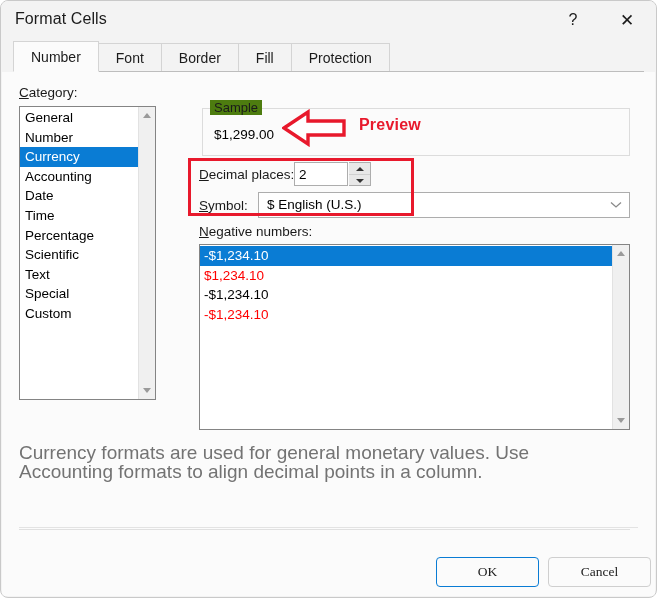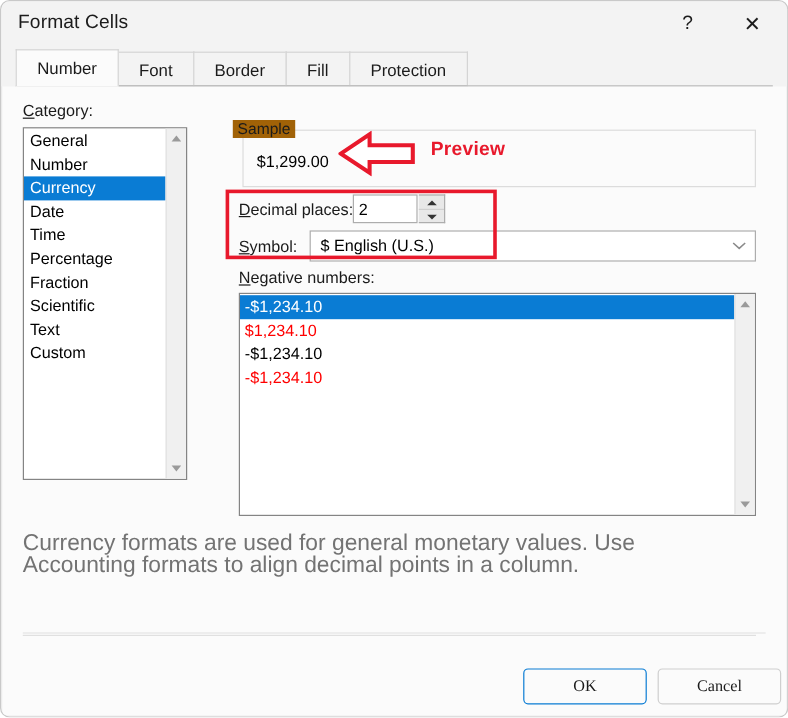--- a/index.html
+++ b/index.html
@@ -192,23 +192,23 @@
     left: 200px;
     top: 36px;
     width: 428px;
     height: 48px;
     border: 1px solid #dcdcdc;
     box-sizing: border-box;
     background: transparent;
   }
   #sample-legend {
     position: absolute;
-    left: 192px;
+    left: 208px;
     top: 28px;
-    background: #a16207;
+    background: #4d7c0f;
     padding: 0 4px;
     font-size: 13px;
     color: #1b1b1b;
   }
   #sample-value {
     position: absolute;
     left: 212px;
     top: 55px;
     font-size: 13.5px;
     color: #000;
@@ -425,26 +425,27 @@
 
   <div id="panel">
 
     <div id="category-label"><u>C</u><span id="cat-lbl-rest">ategory:</span></div>
 
     <div id="category-box">
       <div class="cat-list" id="cat-list">
           <div class="cat-item">General</div>
           <div class="cat-item">Number</div>
           <div class="cat-item selected">Currency</div>
+          <div class="cat-item">Accounting</div>
           <div class="cat-item">Date</div>
           <div class="cat-item">Time</div>
           <div class="cat-item">Percentage</div>
-          <div class="cat-item">Fraction</div>
           <div class="cat-item">Scientific</div>
           <div class="cat-item">Text</div>
+          <div class="cat-item">Special</div>
           <div class="cat-item">Custom</div>
         </div>
       <div class="vscroll">
         <div class="sb-arrow up">
             <div class="tri up"></div>
           </div>
         <div class="sb-arrow down">
             <div class="tri down"></div>
           </div>
       </div>

